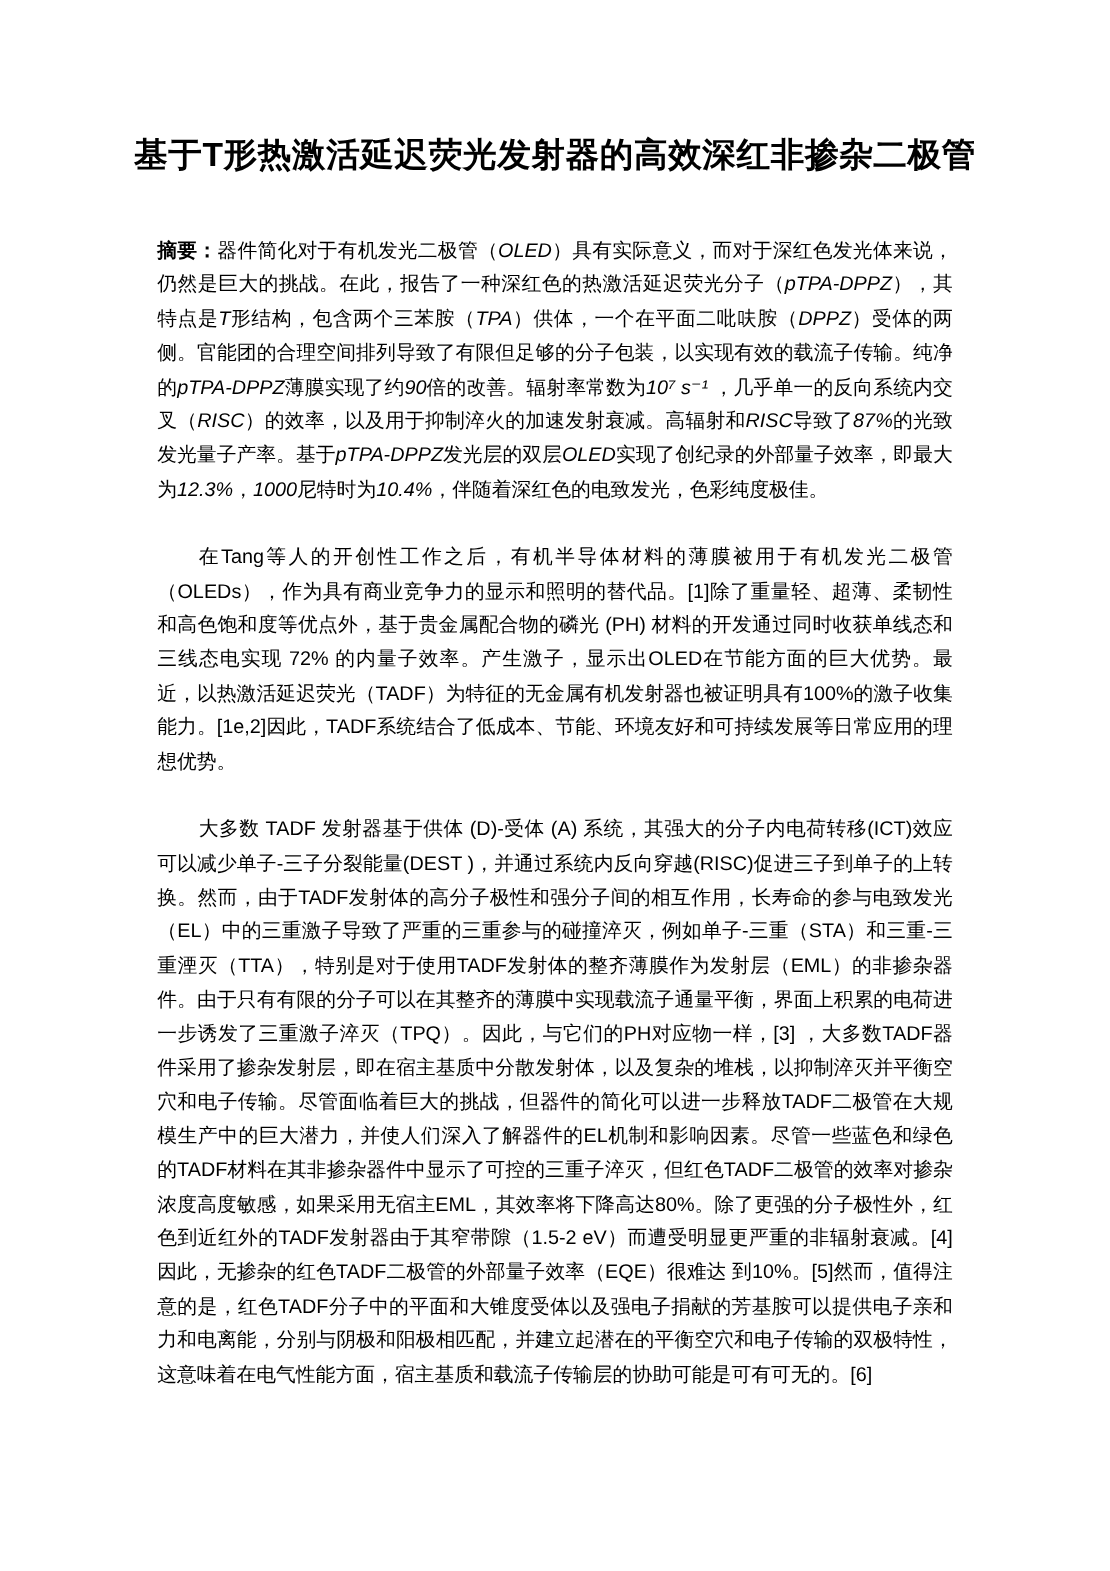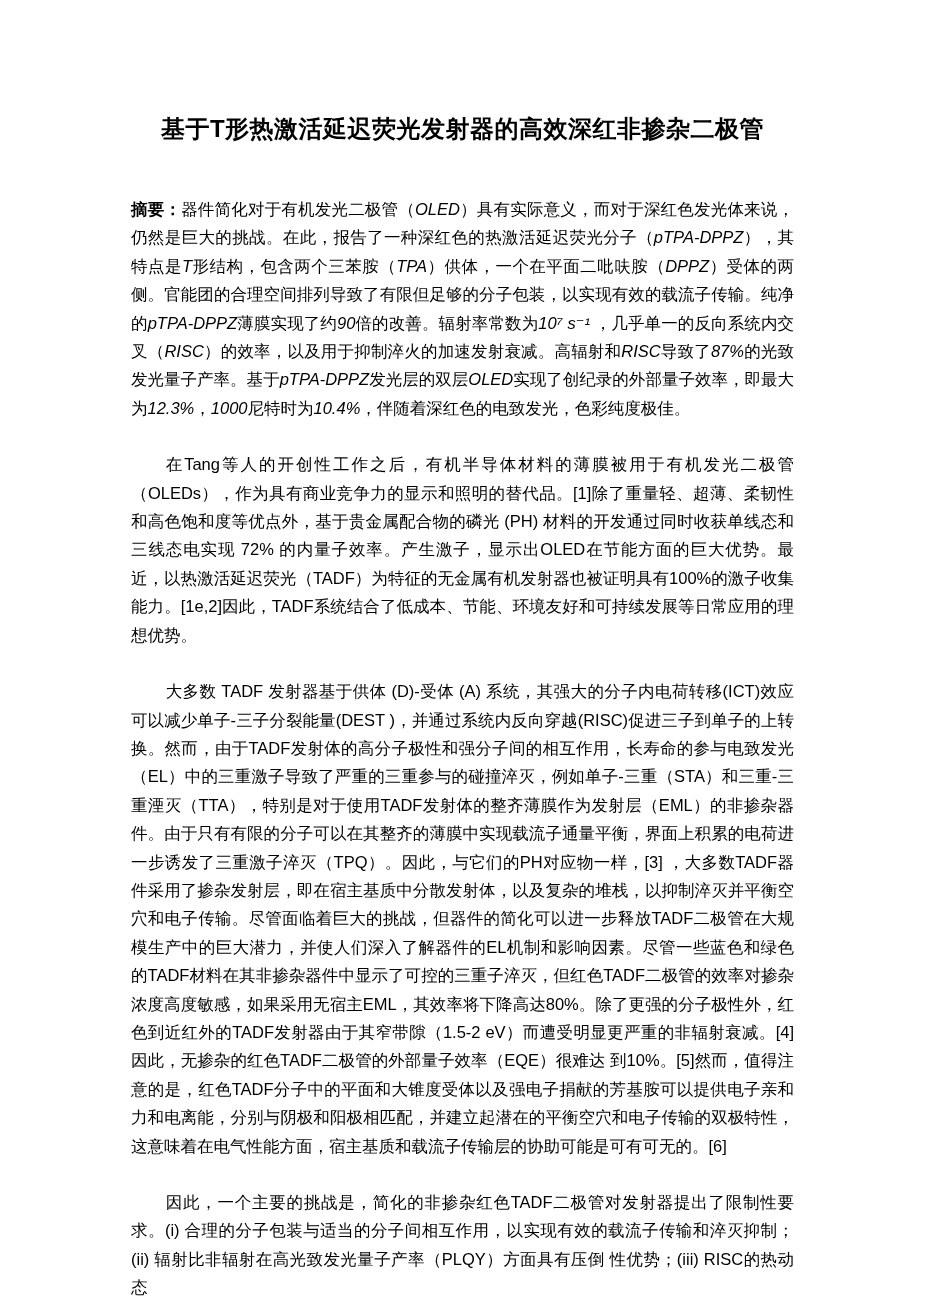--- a/index.html
+++ b/index.html
@@ -17,21 +17,21 @@
   .page {
     width: 925px;
     height: 1309px;
     background: #ffffff;
     box-sizing: border-box;
   }
   .doc-title {
     margin: 0;
     padding: 112px 80px 0 80px;
     text-align: center;
-    font-size: 24px;
+    font-size: 28px;
     line-height: 34px;
     font-weight: 700;
     letter-spacing: 0.5px;
   }
   .content {
     width: 663px;
     margin: 0 auto 0 131px;
   }
   .para {
     margin: 28px 0 0 0;
@@ -57,15 +57,14 @@
 <div class="page">
   <h1 class="doc-title">基于T形热激活延迟荧光发射器的高效深红非掺杂二极管</h1>
 
   <div class="content">
     <p class="para first"><span class="seg-bold">摘要：</span><span class="seg-normal">器件简化对于有机发光二极管（</span><span class="seg-italic">OLED</span><span class="seg-normal">）具有实际意义，而对于深红色发光体来说，仍然是巨大的挑战。在此，报告了一种深红色的热激活延迟荧光分子（</span><span class="seg-italic">pTPA-DPPZ</span><span class="seg-normal">），其特点是</span><span class="seg-italic">T</span><span class="seg-normal">形结构，包含两个三苯胺（</span><span class="seg-italic">TPA</span><span class="seg-normal">）供体，一个在平面二吡呋胺（</span><span class="seg-italic">DPPZ</span><span class="seg-normal">）受体的两侧。官能团的合理空间排列导致了有限但足够的分子包装，以实现有效的载流子传输。纯净的</span><span class="seg-italic">pTPA-DPPZ</span><span class="seg-normal">薄膜实现了约</span><span class="seg-italic">90</span><span class="seg-normal">倍的改善。辐射率常数为</span><span class="seg-italic">10⁷  s⁻¹ </span><span class="seg-normal">，几乎单一的反向系统内交叉（</span><span class="seg-italic">RISC</span><span class="seg-normal">）的效率，以及用于抑制淬火的加速发射衰减。高辐射和</span><span class="seg-italic">RISC</span><span class="seg-normal">导致了</span><span class="seg-italic">87%</span><span class="seg-normal">的光致发光量子产率。基于</span><span class="seg-italic">pTPA-DPPZ</span><span class="seg-normal">发光层的双层</span><span class="seg-italic">OLED</span><span class="seg-normal">实现了创纪录的外部量子效率，即最大为</span><span class="seg-italic">12.3%</span><span class="seg-normal">，</span><span class="seg-italic">1000</span><span class="seg-normal">尼特时为</span><span class="seg-italic">10.4%</span><span class="seg-normal">，伴随着深红色的电致发光，色彩纯度极佳。</span></p>
 
     <p class="para indent"><span class="seg-normal">在Tang等人的开创性工作之后，有机半导体材料的薄膜被用于有机发光二极管（OLEDs），作为具有商业竞争力的显示和照明的替代品。[1]除了重量轻、超薄、柔韧性和高色饱和度等优点外，基于贵金属配合物的磷光 (PH) 材料的开发通过同时收获单线态和三线态电实现 72% 的内量子效率。产生激子，显示出OLED在节能方面的巨大优势。最近，以热激活延迟荧光（TADF）为特征的无金属有机发射器也被证明具有100%的激子收集能力。[1e,2]因此，TADF系统结合了低成本、节能、环境友好和可持续发展等日常应用的理想优势。</span></p>
 
     <p class="para indent"><span class="seg-normal">大多数 TADF  发射器基于供体 (D)-受体 (A) 系统，其强大的分子内电荷转移(ICT)效应可以减少单子-三子分裂能量(DEST )，并通过系统内反向穿越(RISC)促进三子到单子的上转换。然而，由于TADF发射体的高分子极性和强分子间的相互作用，长寿命的参与电致发光（EL）中的三重激子导致了严重的三重参与的碰撞淬灭，例如单子-三重（STA）和三重-三重湮灭（TTA），特别是对于使用TADF发射体的整齐薄膜作为发射层（EML）的非掺杂器件。由于只有有限的分子可以在其整齐的薄膜中实现载流子通量平衡，界面上积累的电荷进一步诱发了三重激子淬灭（TPQ）。因此，与它们的PH对应物一样，[3] ，大多数TADF器件采用了掺杂发射层，即在宿主基质中分散发射体，以及复杂的堆栈，以抑制淬灭并平衡空穴和电子传输。尽管面临着巨大的挑战，但器件的简化可以进一步释放TADF二极管在大规模生产中的巨大潜力，并使人们深入了解器件的EL机制和影响因素。尽管一些蓝色和绿色的TADF材料在其非掺杂器件中显示了可控的三重子淬灭，但红色TADF二极管的效率对掺杂浓度高度敏感，如果采用无宿主EML，其效率将下降高达80%。除了更强的分子极性外，红色到近红外的TADF发射器由于其窄带隙（1.5-2  eV）而遭受明显更严重的非辐射衰减。[4]因此，无掺杂的红色TADF二极管的外部量子效率（EQE）很难达 到10%。[5]然而，值得注意的是，红色TADF分子中的平面和大锥度受体以及强电子捐献的芳基胺可以提供电子亲和力和电离能，分别与阴极和阳极相匹配，并建立起潜在的平衡空穴和电子传输的双极特性，这意味着在电气性能方面，宿主基质和载流子传输层的协助可能是可有可无的。[6]</span></p>
 
-    <p class="para indent"><span class="seg-normal">因此，一个主要的挑战是，简化的非掺杂红色TADF二极管对发射器提出了限制性要求。(i)  合理的分子包装与适当的分子间相互作用，以实现有效的载流子传输和淬灭抑制；(ii) 辐射比非辐射在高光致发光量子产率（PLQY）方面具有压倒 性优势；(iii) RISC的热动态</span></p>
   </div>
 </div>
 
 </body></html>

